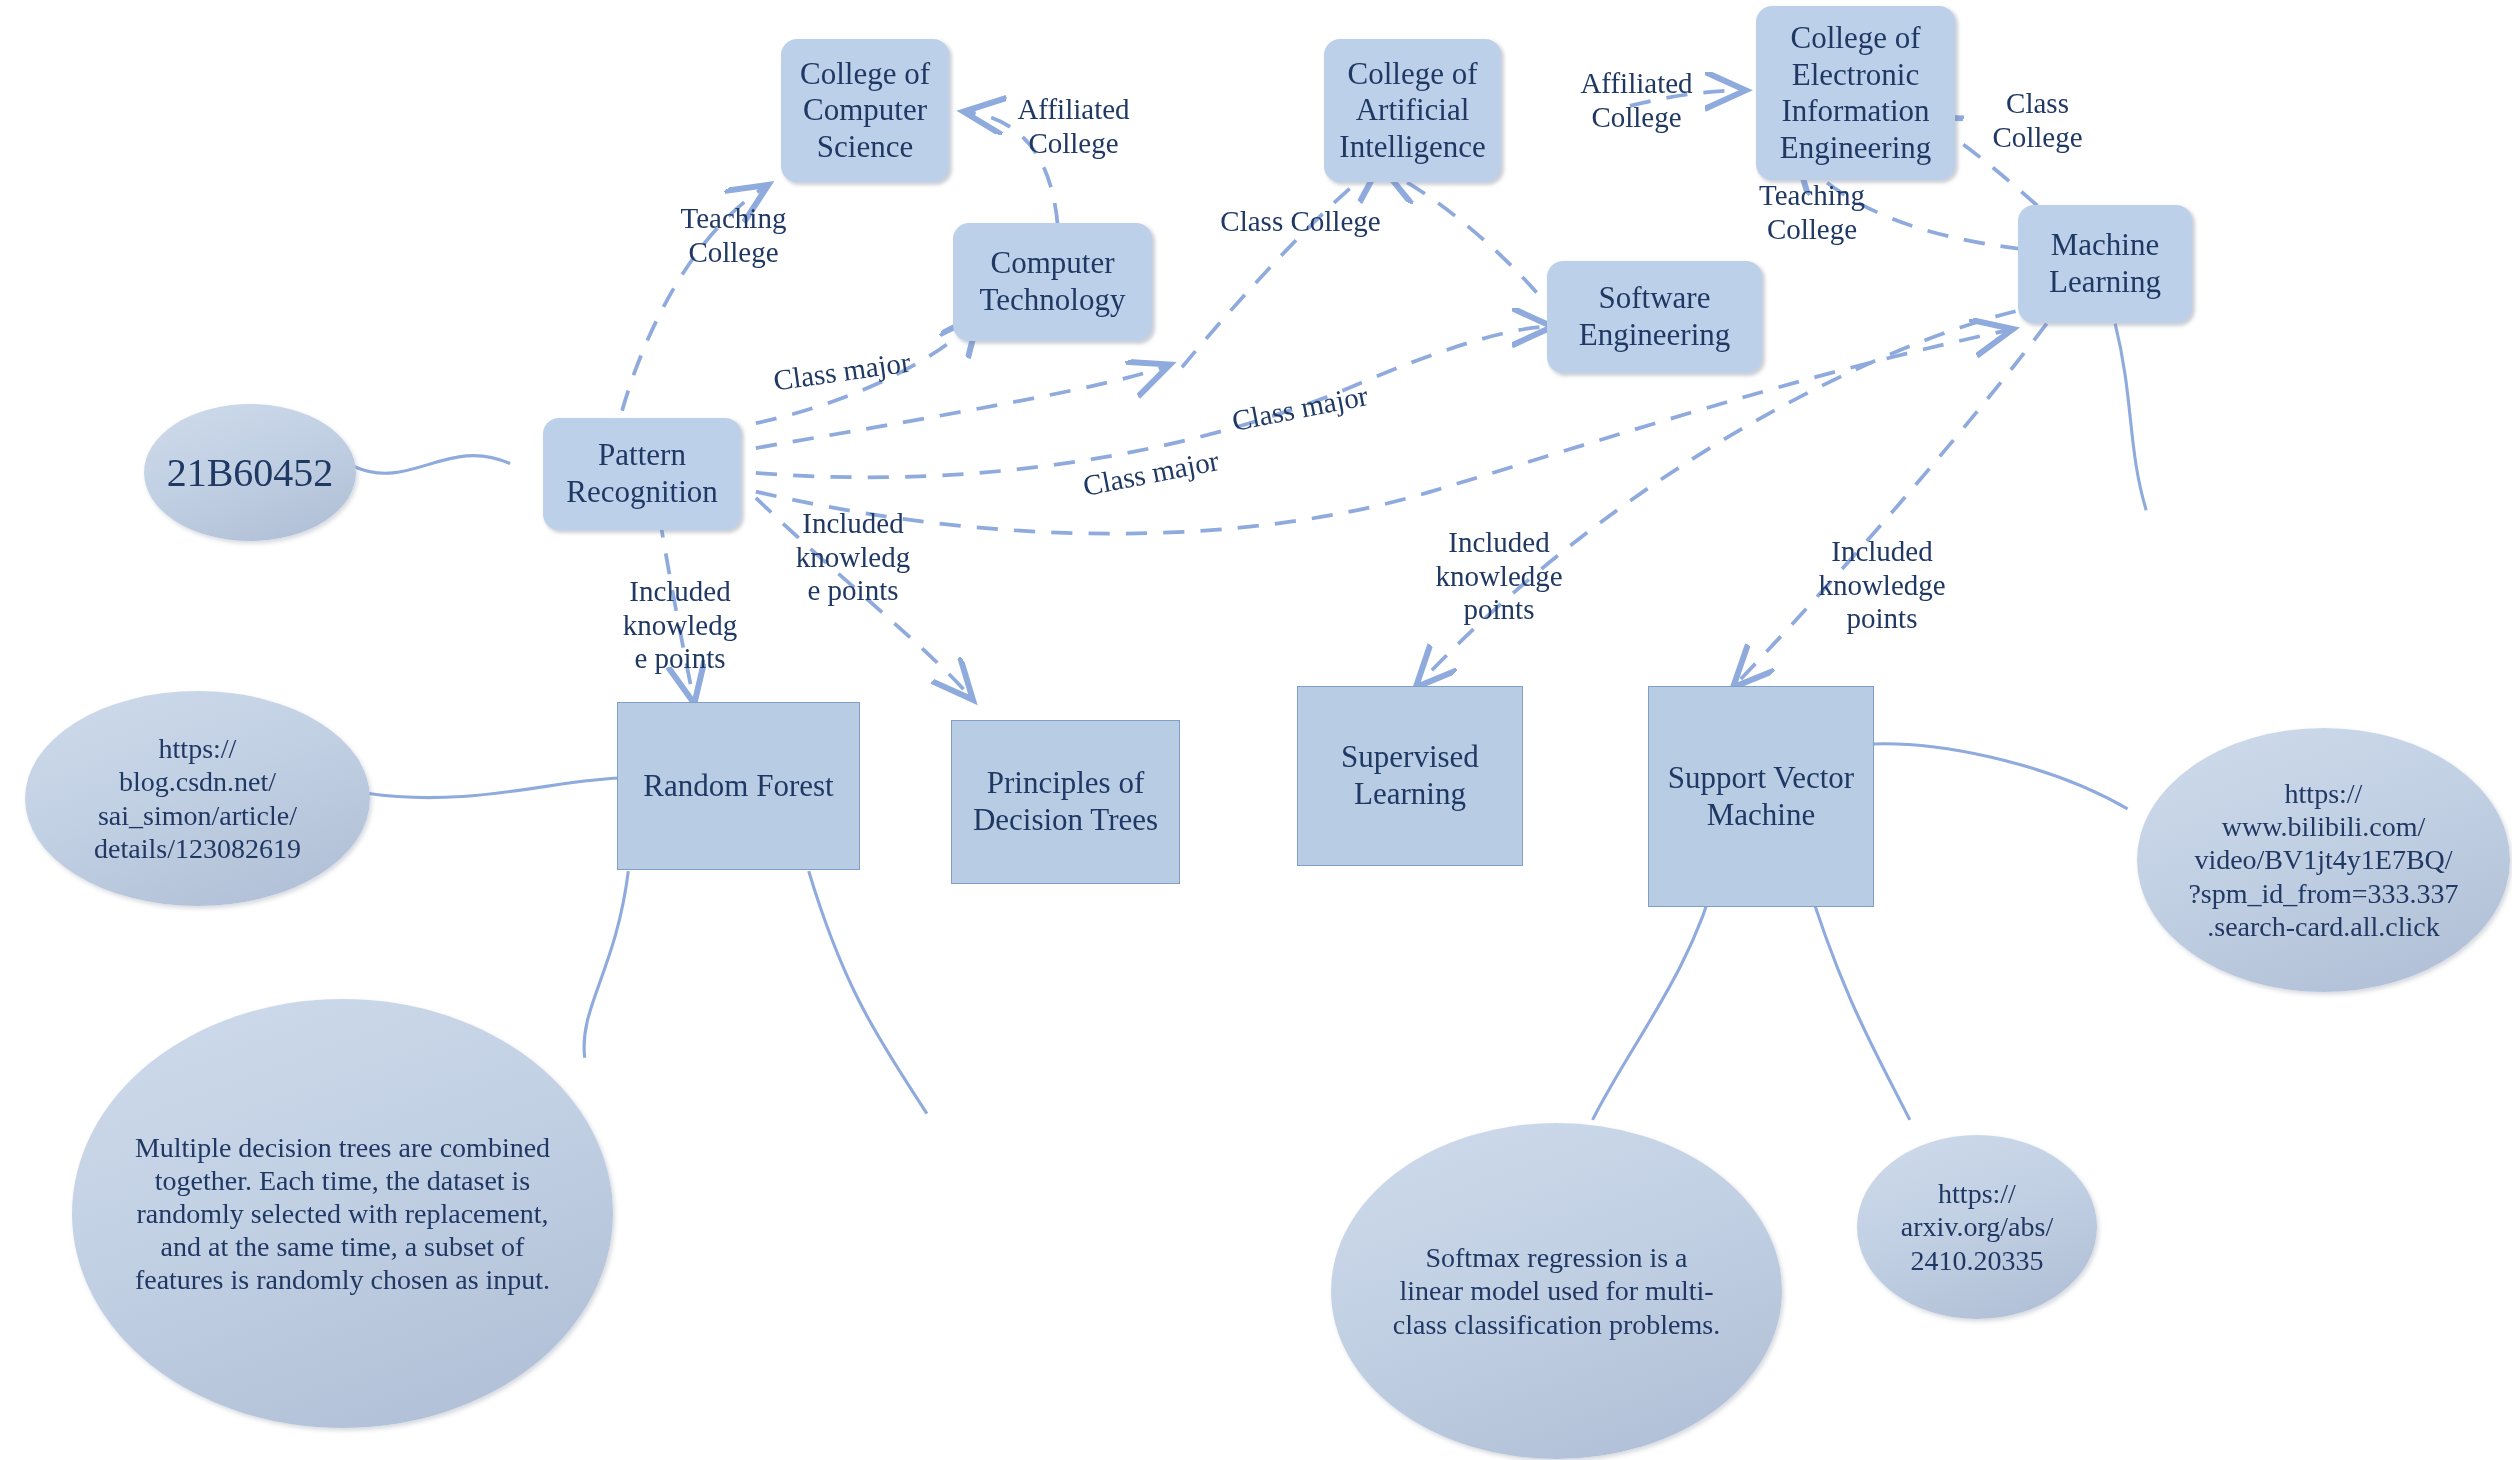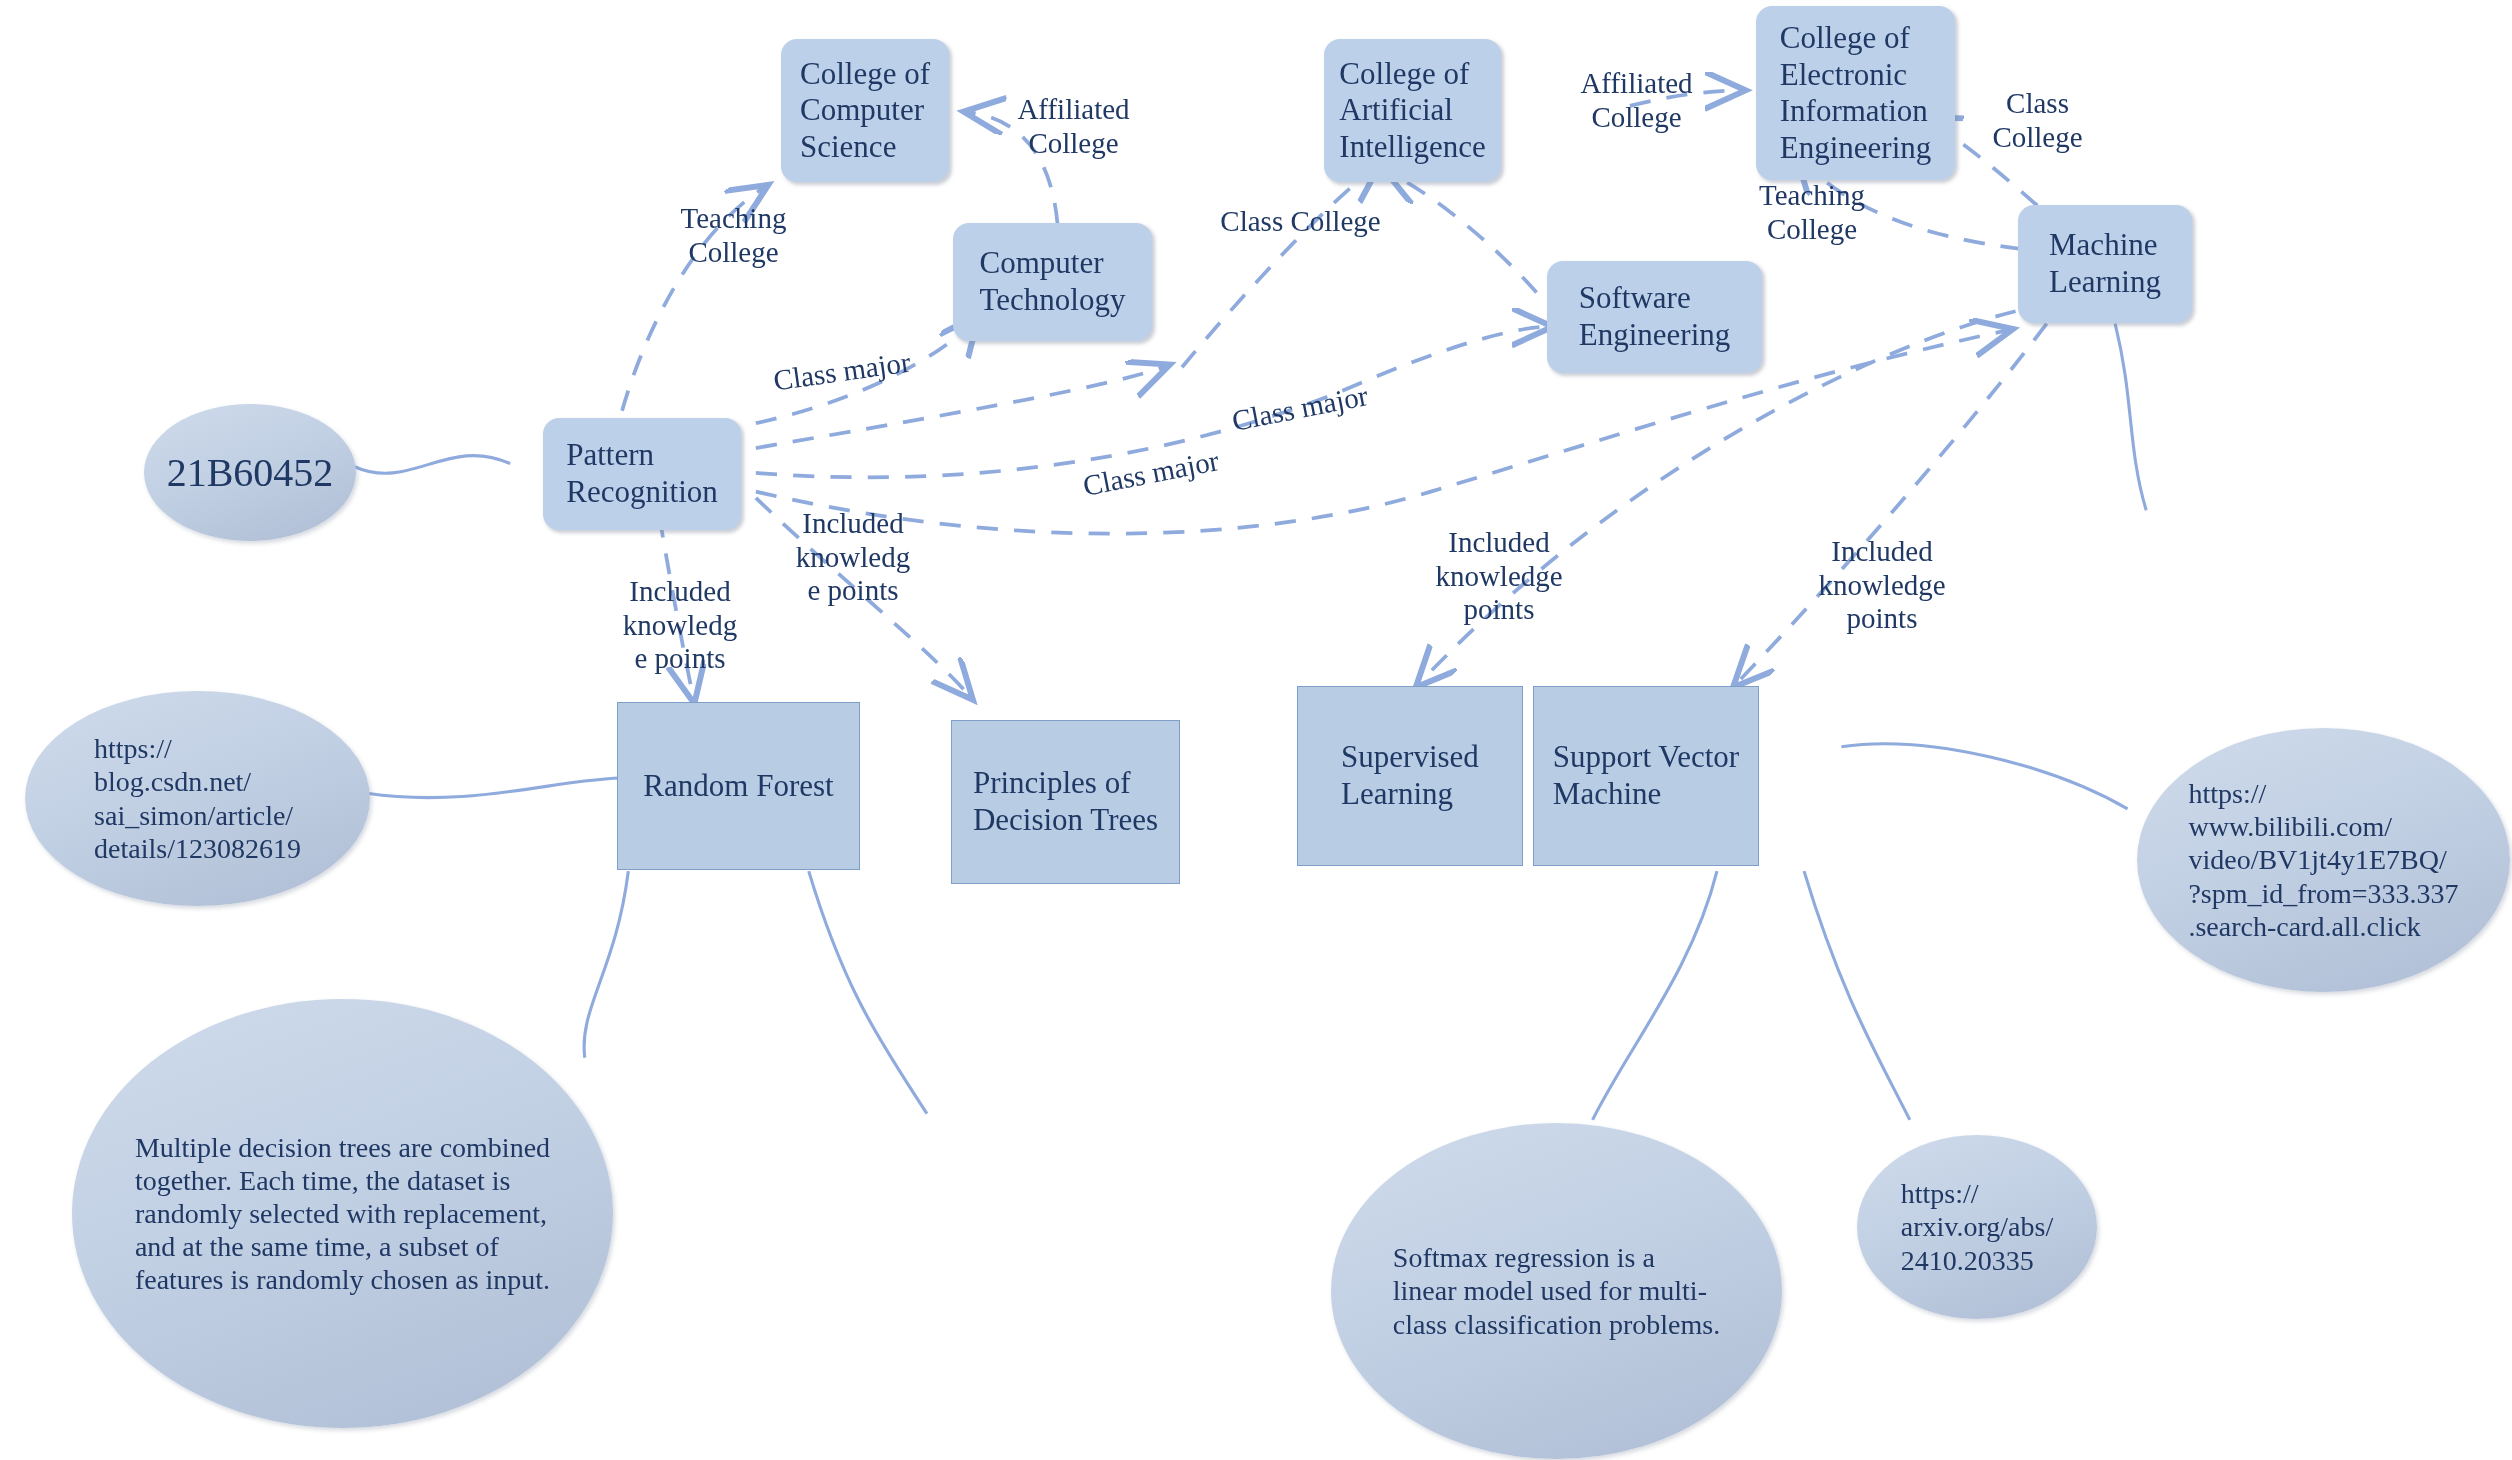--- a/index.html
+++ b/index.html
@@ -19,21 +19,21 @@
     left:0;top:0;
     width:2512px;height:1461px;
     pointer-events:none;
   }
   
   .node{
     position:absolute;
     display:flex;
     align-items:center;
     justify-content:center;
-    text-align:left;
+    text-align:center;
     box-sizing:border-box;
     color:#1f3864;
     line-height:1.18;
     white-space:pre-line;
   }
   
   .rbox{
     background:#bdd0e9;
     border-radius:16px;
     box-shadow:2.5px 2.5px 3.7px rgba(120,130,150,.38);
@@ -158,21 +158,21 @@
 Learning</div>
 
   <div class="node sbox" style="left:617px;top:702px;width:243px;height:168px;">Random Forest</div>
 
   <div class="node sbox" style="left:951px;top:720px;width:229px;height:164px;">Principles of
 Decision Trees</div>
 
   <div class="node sbox" style="left:1297px;top:686px;width:226px;height:180px;">Supervised
 Learning</div>
 
-  <div class="node sbox" style="left:1533px;top:686px;width:226px;height:180px;">Support Vector
+  <div class="node sbox" style="left:1648px;top:686px;width:226px;height:221px;">Support Vector
 Machine</div>
 
   <div class="node ell small" style="left:144px;top:404px;width:212px;height:137px;">21B60452</div>
 
 
   <div class="node ell" style="left:25px;top:691px;width:345px;height:215px;font-size:28px;">https://
 blog.csdn.net/
 sai_simon/article/
 details/123082619</div>
 

